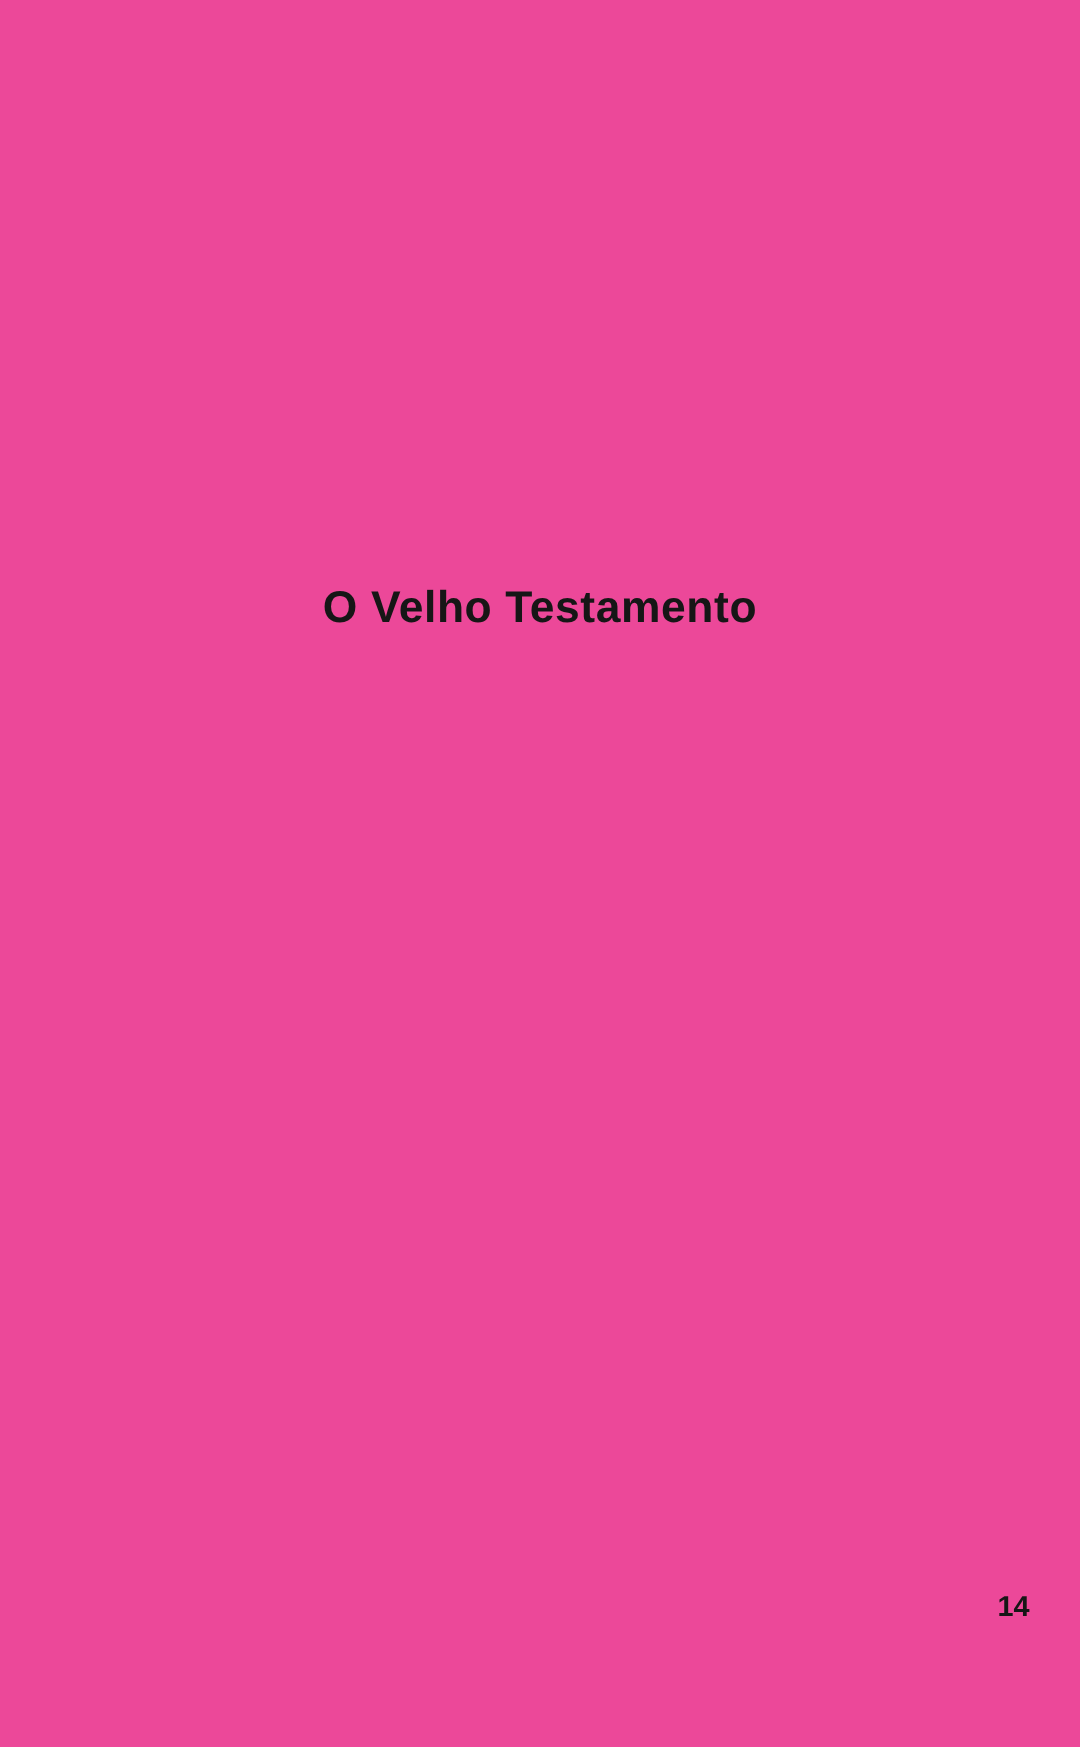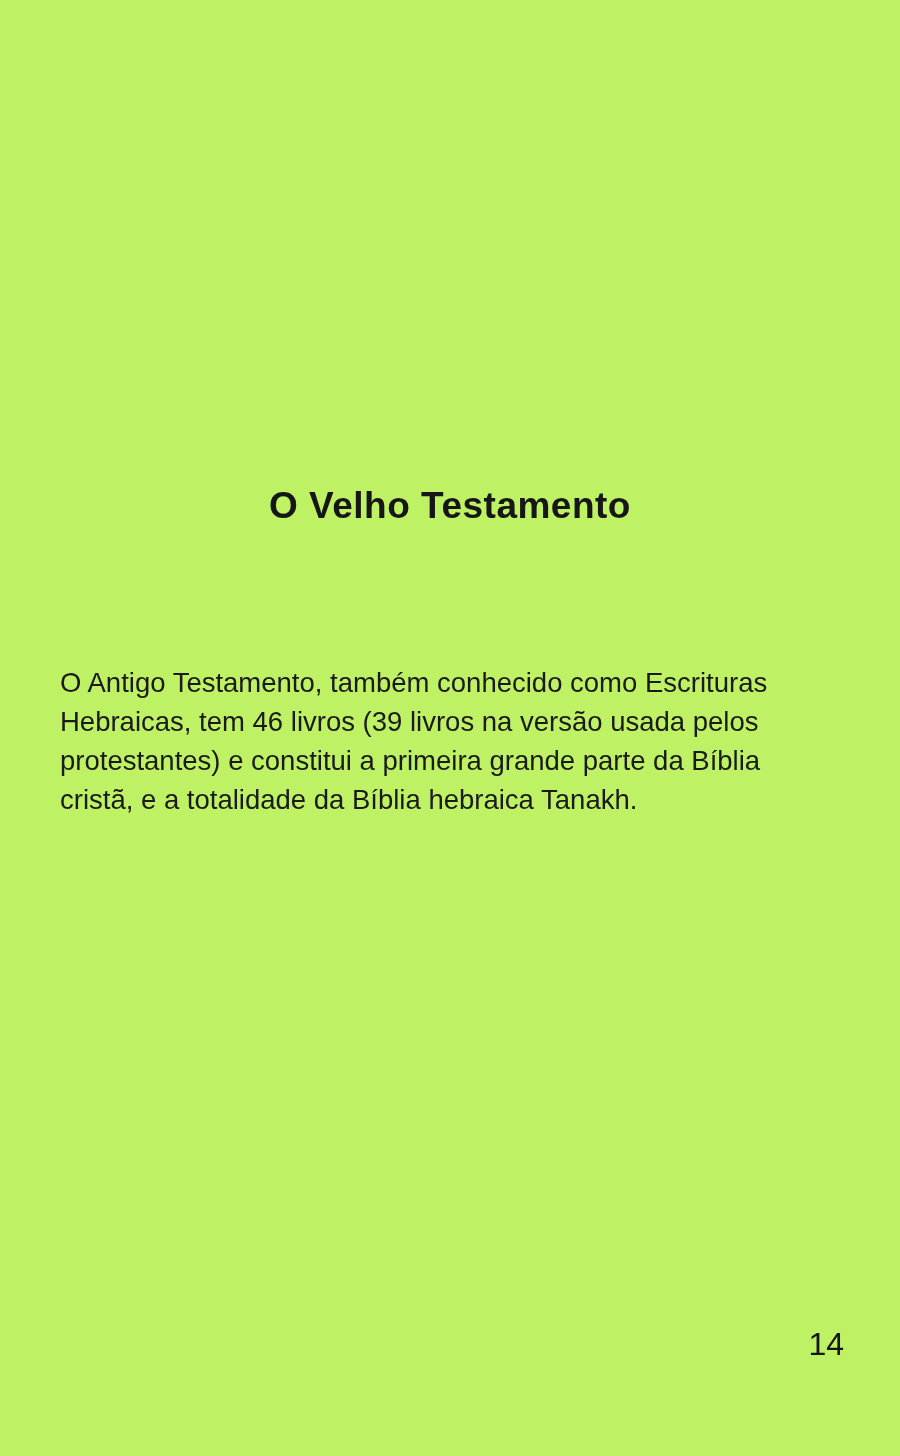--- a/index.html
+++ b/index.html
@@ -4,21 +4,21 @@
 <style>
   html, body {
     margin: 0;
     padding: 0;
     background: #ffffff;
   }
   .page {
     position: relative;
     width: 900px;
     height: 1456px;
-    background: #bef264;
+    background: #ec4899;
     color: #161616;
     font-family: "Liberation Sans", "DejaVu Sans", sans-serif;
     overflow: hidden;
   }
   .page-title {
     position: absolute;
     top: 486px;
     left: 0;
     width: 100%;
     margin: 0;
@@ -48,30 +48,29 @@
     margin: 0;
     font-size: 27.5px;
     line-height: 39px;
     font-weight: 400;
     text-align: left;
     color: #1a1a1a;
   }
   .page-number {
     position: absolute;
     top: 1327px;
-    right: 56px;
-    font-size: 32px;
+    right: 42px;
+    font-size: 24px;
     line-height: 1.1;
-    font-weight: 400;
+    font-weight: 700;
     color: #161616;
   }
 </style>
 </head>
 <body>
 
 <div class="page">
   <h1 class="page-title">O Velho Testamento</h1>
 
 
-  <p class="body-paragraph">O Antigo Testamento, também conhecido como Escrituras Hebraicas, tem 46 livros (39 livros na versão usada pelos protestantes) e constitui a primeira grande parte da Bíblia cristã, e a totalidade da Bíblia hebraica Tanakh.</p>
 
   <div class="page-number">14</div>
 </div>
 
 </body></html>

